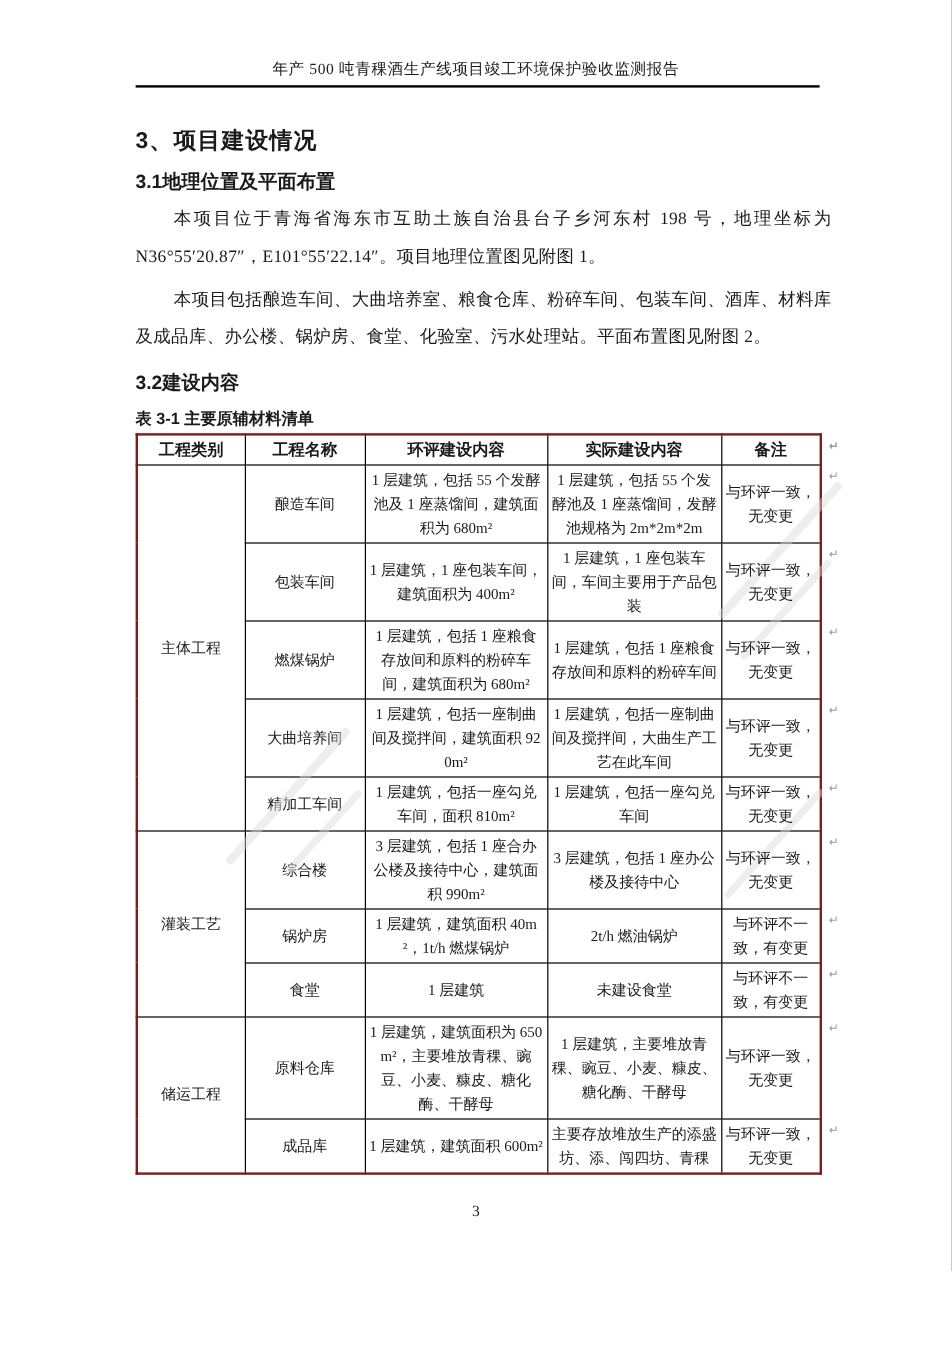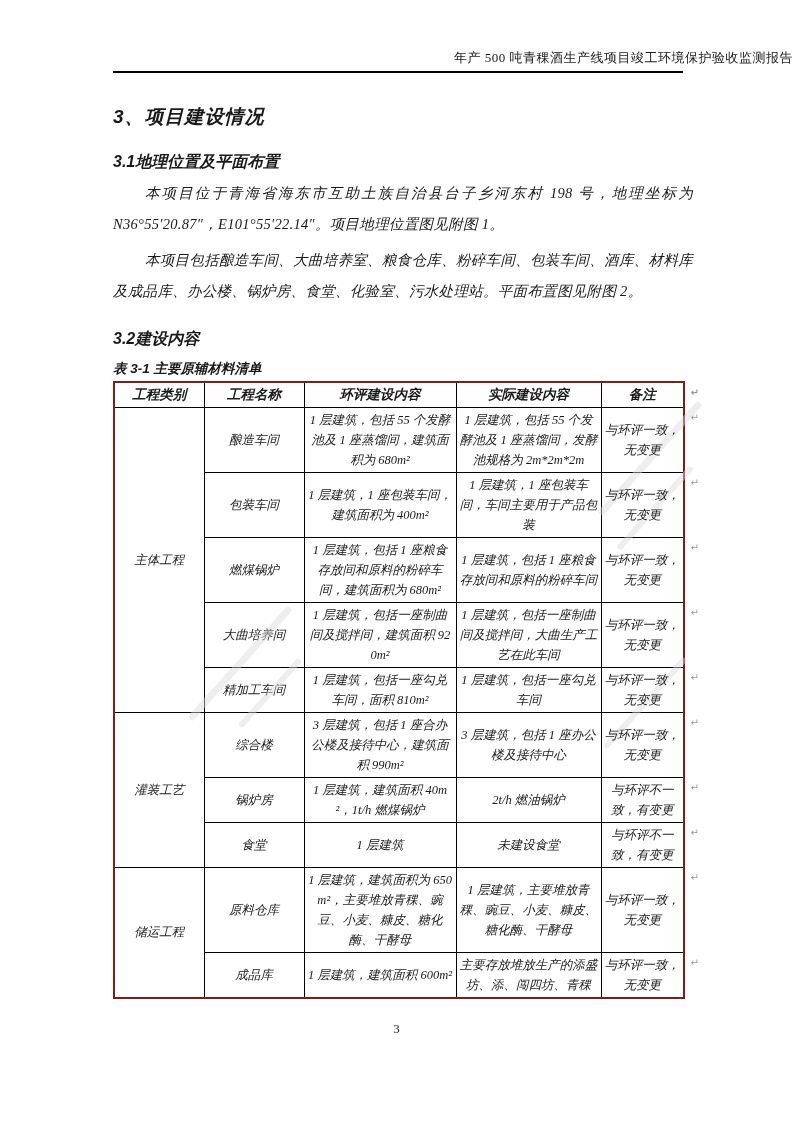--- a/index.html
+++ b/index.html
@@ -6,44 +6,44 @@
   html,body { margin:0; padding:0; background:#9c9c9c; }
   .page {
     position: relative;
     width: 793px; height: 1122px;
     margin: 0 auto;
     background: #ffffff;
     font-family: "Liberation Serif", "DejaVu Serif", serif;
     color: #1a1a1a;
     overflow: hidden;
   }
-  .content { padding: 0 100px 0 113px; font-style: italic; }
+  .content { padding: 0 100px 0 113px; }
 
   
   .header-title {
     padding-top: 49px;
-    text-align: right;
+    text-align: center;
     font-size: 13px;
     letter-spacing: 0.5px;
   }
   .header-rule {
     margin: 4px 110px 0 113px;
     border-bottom: 2.5px solid #000;
   }
 
   
   h1.sec {
     font-family: "Liberation Sans", "DejaVu Sans", sans-serif;
     font-size: 19px; font-weight: bold;
     margin: 31px 0 0 0; letter-spacing: 1px;
   }
   h2.sec {
     font-family: "Liberation Sans", "DejaVu Sans", sans-serif;
     font-size: 16px; font-weight: bold;
-    margin: 22px 0 0 0;
+    margin: 12px 0 0 0;
   }
 
   
   p.body {
     font-size: 14.5px;
     line-height: 31px;
     text-align: justify;
     text-indent: 2.2em;
     margin: 5px 0 0 0;
     letter-spacing: 0.3px;

